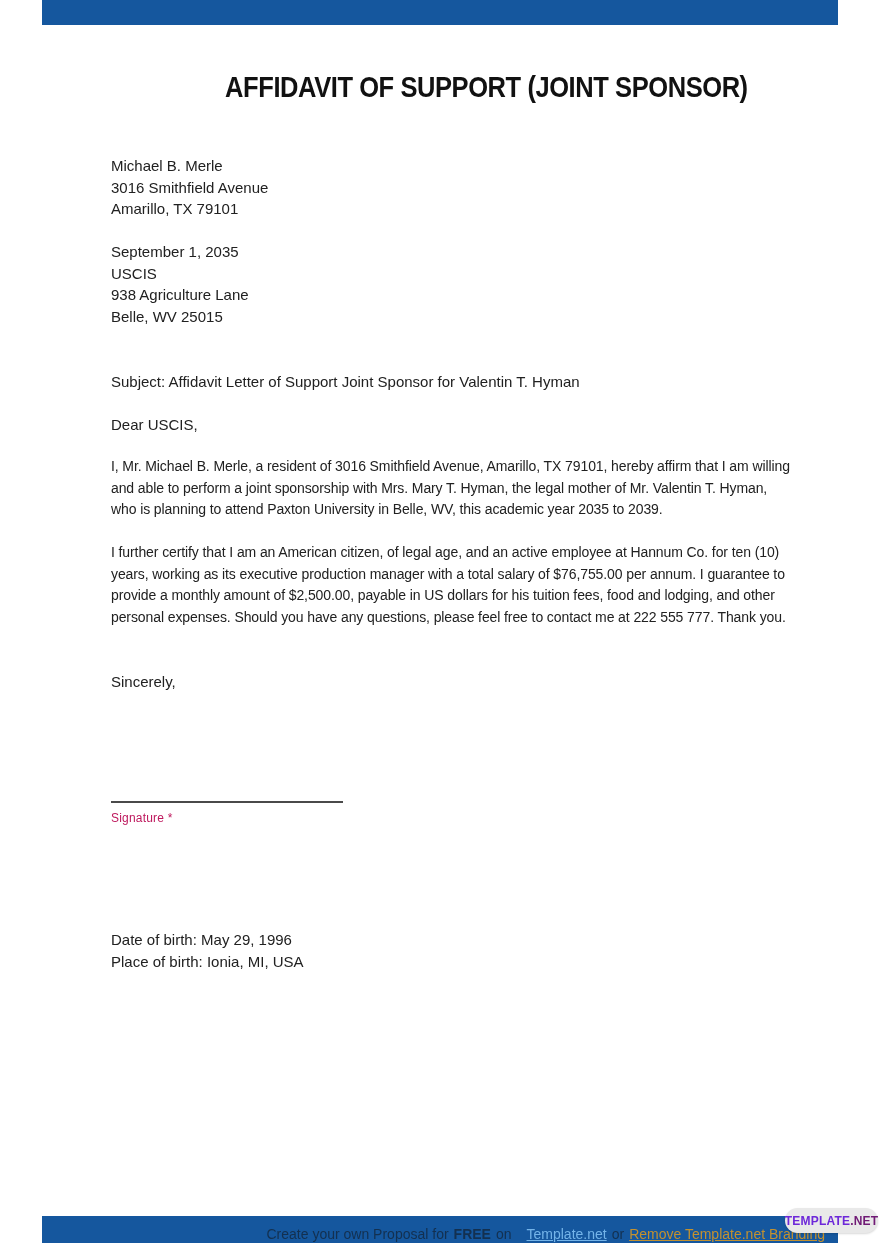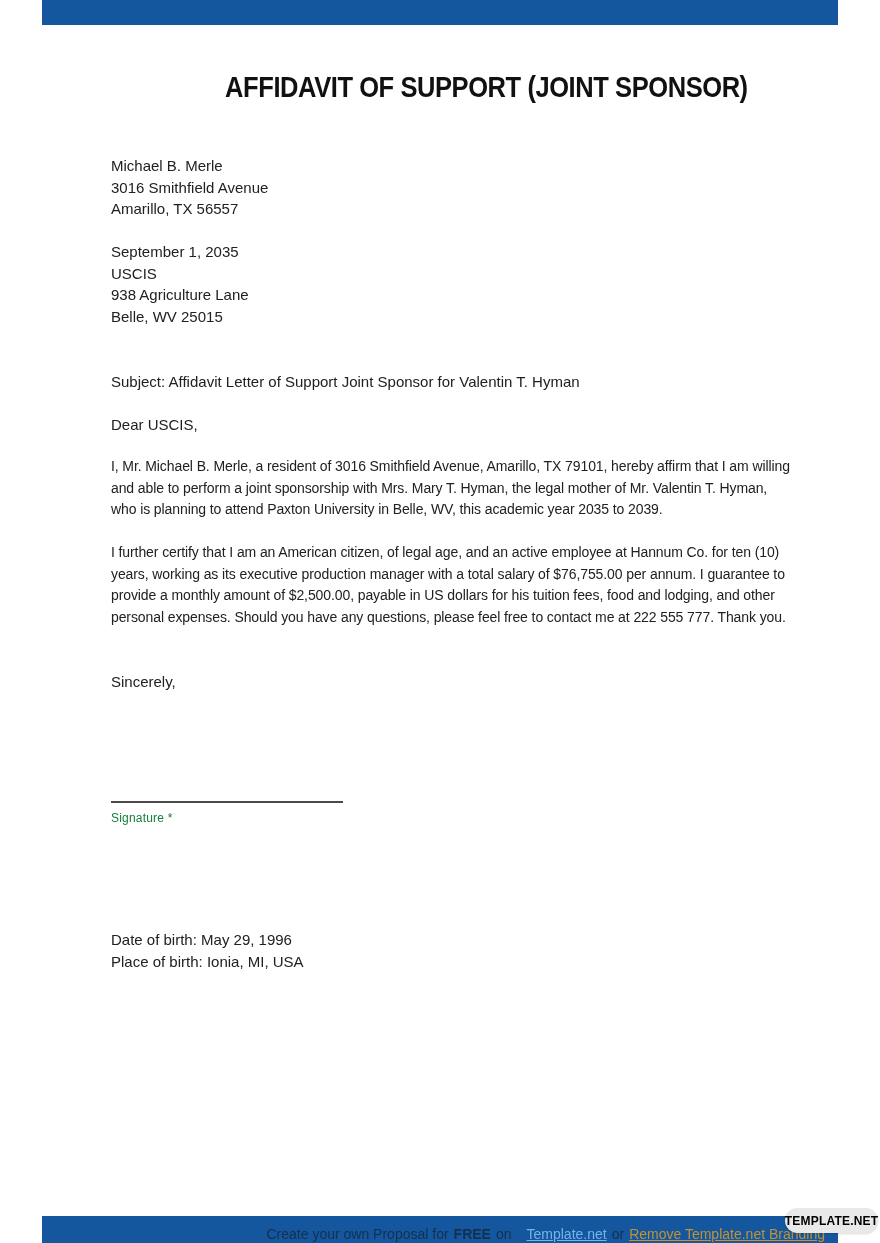--- a/index.html
+++ b/index.html
@@ -52,21 +52,21 @@
     left: 111px;
     width: 232px;
   }
   .signature-field { top: 801px; }
   .name-field      { top: 881px; }
   .field .line-strong { height: 0; border-top: 2px solid #4a4a4a; }
   .field .line-light  { height: 0; border-top: 1px solid #9c9c9c; }
   .field .field-label {
     margin-top: 8px;
     font-size: 12px;
-    color: #15803d;
+    color: #be185d;
     letter-spacing: 0.2px;
   }
   .birth-block { top: 929px; }
 
   .footer-bar {
     position: absolute;
     left: 42px; top: 1216px; width: 796px; height: 27px;
     background: #15579e;
   }
   .footer-line {
@@ -101,38 +101,38 @@
     border-radius: 13px;
     display: flex;
     align-items: center;
     justify-content: center;
     font-size: 12px;
     font-weight: 700;
     letter-spacing: 0.2px;
     box-shadow: 0 1px 2px rgba(0,0,0,0.15);
     z-index: 2;
   }
-  .badge .brand { color: #000000; }
-  .badge .tld   { color: #000000; }
+  .badge .brand { color: #6d28d9; }
+  .badge .tld   { color: #701a75; }
 </style>
 </head>
 <body>
 
 <div class="page">
 
   <div class="top-bar"></div>
 
   <div class="doc-title-wrap">
     <span class="doc-title">AFFIDAVIT OF SUPPORT (JOINT SPONSOR)</span>
   </div>
 
   <div class="block sender-block">
     <div>Michael B. Merle</div>
     <div>3016 Smithfield Avenue</div>
-    <div>Amarillo, TX 56557</div>
+    <div>Amarillo, TX 79101</div>
   </div>
 
   <div class="block inside-block">
     <div>September 1, 2035</div>
     <div>USCIS</div>
     <div>938 Agriculture Lane</div>
     <div>Belle, WV 25015</div>
   </div>
 
   <div class="block subject-line">Subject: Affidavit Letter of Support Joint Sponsor for Valentin T. Hyman</div>

